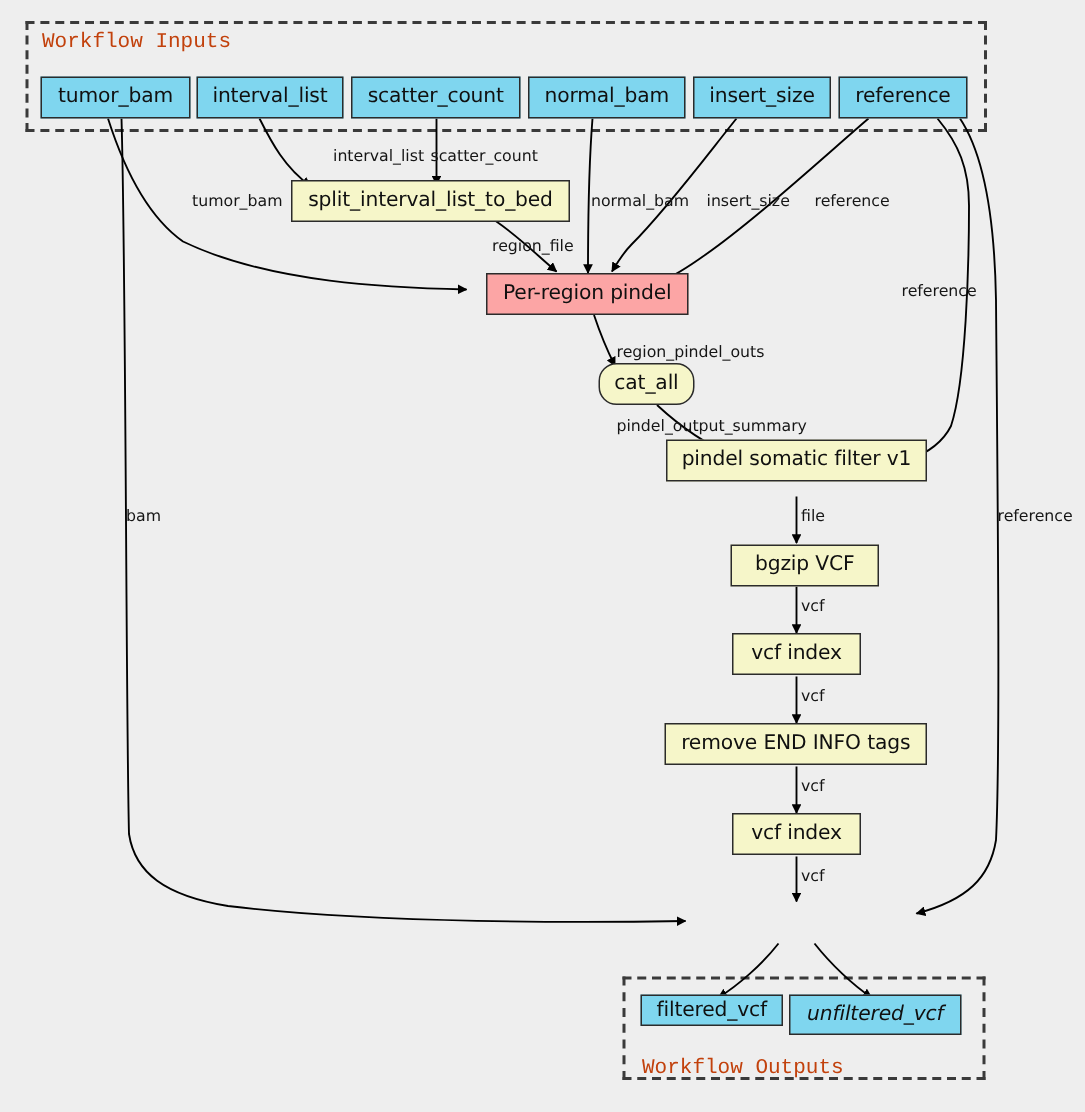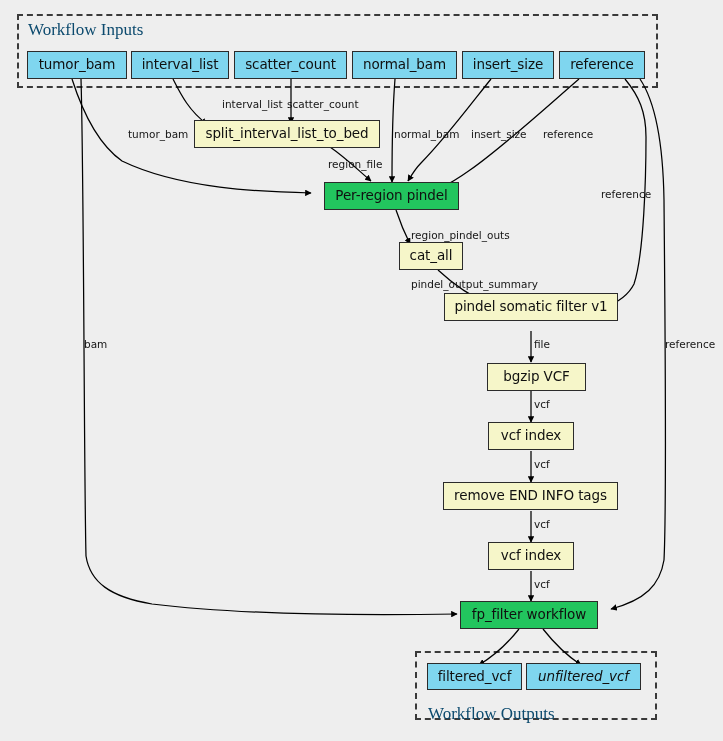--- a/index.html
+++ b/index.html
@@ -42,33 +42,33 @@
     line-height: 1;
     letter-spacing: -0.1px;
   }
   .node.io {
     background: #7fd6ef;
   }
   .node.step {
     background: #f6f6c9;
   }
   .node.subwf {
-    background: #22c55e;
+    background: #fca5a5;
   }
   .cluster {
     position: absolute;
     box-sizing: border-box;
     border: 2px dashed #3a3a3a;
     background: transparent;
   }
   .cluster-label {
     position: absolute;
-    font-family: Liberation Serif, serif;
-    font-size: 17px;
-    color: #0c4a6e;
+    font-family: Liberation Mono, monospace;
+    font-size: 14px;
+    color: #c2410c;
     white-space: nowrap;
   }
   .edge-label {
     position: absolute;
     font-family: "DejaVu Sans", sans-serif;
     font-size: 10.5px;
     color: #151515;
     white-space: nowrap;
     line-height: 1;
   }
@@ -152,21 +152,21 @@
   </div>
 
   <div class="node step" style="left:194px; top:120px; width:186px; height:28px;">
     <span>split_interval_list_to_bed</span>
   </div>
 
   <div class="node subwf" style="left:324px; top:182px; width:135px; height:28px;">
     <span>Per-region pindel</span>
   </div>
 
-  <div class="node step" style="left:399px; top:242px; width:64px; height:28px;">
+  <div class="node step" style="left:399px; top:242px; width:64px; height:28px;border-radius:12px;">
     <span>cat_all</span>
   </div>
 
   <div class="node step" style="left:444px; top:293px; width:174px; height:28px;">
     <span>pindel somatic filter v1</span>
   </div>
 
   <div class="node step" style="left:487px; top:363px; width:99px; height:28px;">
     <span>bgzip VCF</span>
   </div>
@@ -176,25 +176,22 @@
   </div>
 
   <div class="node step" style="left:443px; top:482px; width:175px; height:28px;">
     <span>remove END INFO tags</span>
   </div>
 
   <div class="node step" style="left:488px; top:542px; width:86px; height:28px;">
     <span>vcf index</span>
   </div>
 
-  <div class="node subwf" style="left:460px; top:601px; width:138px; height:28px;">
-    <span>fp_filter workflow</span>
-  </div>
-
-  <div class="node io" style="left:427px; top:663px; width:95px; height:27px;">
+
+  <div class="node io" style="left:427px; top:663px; width:95px; height:21px;">
     <span>filtered_vcf</span>
   </div>
   <div class="node io" style="left:526px; top:663px; width:115px; height:27px;font-style:italic;">
     <span>unfiltered_vcf</span>
   </div>
 
   <div class="edge-label" style="left:222px; top:99px;">interval_list</div>
   <div class="edge-label" style="left:287px; top:99px;">scatter_count</div>
   <div class="edge-label" style="left:128px; top:129px;">tumor_bam</div>
   <div class="edge-label" style="left:328px; top:159px;">region_file</div>

